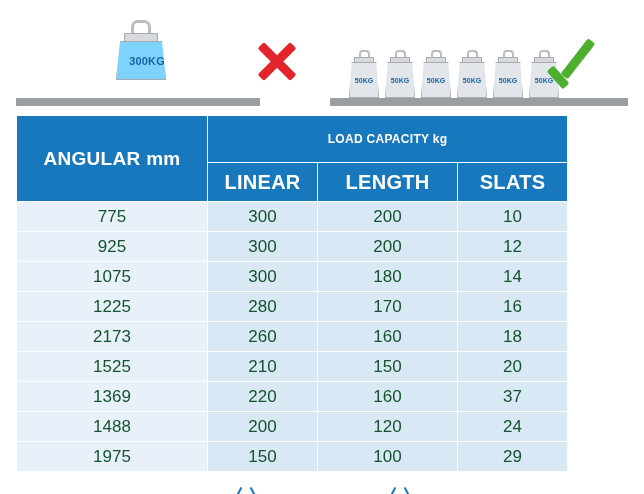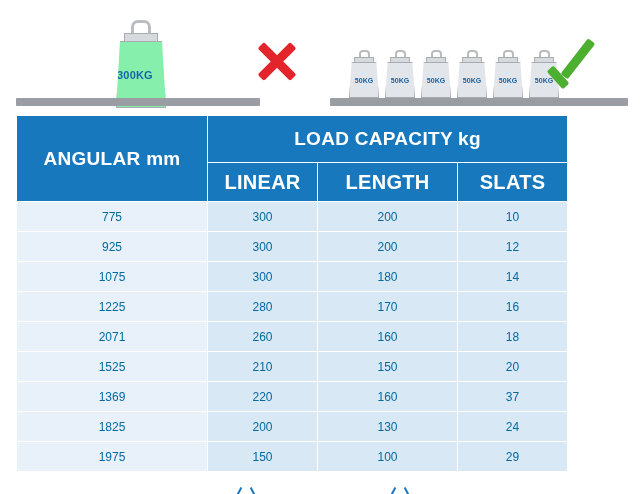--- a/index.html
+++ b/index.html
@@ -54,28 +54,28 @@
     height: 9px;
     background: #d6d9dd;
     border: 1px solid #a8acb1;
     box-sizing: border-box;
   }
   .big-weight .body {
     position: absolute;
     left: 4px;
     top: 21px;
     width: 50px;
-    height: 67px;
-    background: #86efac;
+    height: 39px;
+    background: #7dd3fc;
     border: 1px solid #a8acb1;
     box-sizing: border-box;
     clip-path: polygon(8% 0, 92% 0, 100% 100%, 0 100%);
     display: flex;
     align-items: center;
-    justify-content: flex-start;
+    justify-content: flex-end;
   }
   .big-weight .label {
     font-size: 11px;
     font-weight: bold;
     color: #1863a8;
     letter-spacing: .2px;
   }
 
   
   .small-row {
@@ -216,37 +216,37 @@
     color: #ffffff;
     font-weight: bold;
     border-color: #ffffff;
   }
   th.length-head {
     font-size: 19px;
     letter-spacing: .3px;
     width: 188px;
   }
   th.capacity-head {
-    font-size: 19px;
+    font-size: 12px;
     height: 44px;
     letter-spacing: .3px;
   }
   th.sub-head {
     font-size: 20px;
     height: 36px;
     letter-spacing: .3px;
   }
   col.c-linear  { width: 110px; }
   col.c-angular { width: 140px; }
   col.c-slats   { width: 110px; }
 
   table.spec tbody td {
     background: #d9e8f5;
-    color: #0369a1;
-    font-size: 12px;
+    color: #14532d;
+    font-size: 17px;
     height: 27px;
     border: 1px solid #ffffff;
   }
   table.spec tbody td.len {
     background: #e8f1fa;
   }
 
   
   .bottom-strip {
     position: absolute;
@@ -382,41 +382,41 @@
           <td>180</td>
           <td>14</td>
         </tr>
         <tr>
           <td class="len">1225</td>
           <td>280</td>
           <td>170</td>
           <td>16</td>
         </tr>
         <tr>
-          <td class="len">2071</td>
+          <td class="len">2173</td>
           <td>260</td>
           <td>160</td>
           <td>18</td>
         </tr>
         <tr>
           <td class="len">1525</td>
           <td>210</td>
           <td>150</td>
           <td>20</td>
         </tr>
         <tr>
           <td class="len">1369</td>
           <td>220</td>
           <td>160</td>
           <td>37</td>
         </tr>
         <tr>
-          <td class="len">1825</td>
+          <td class="len">1488</td>
           <td>200</td>
-          <td>130</td>
+          <td>120</td>
           <td>24</td>
         </tr>
         <tr>
           <td class="len">1975</td>
           <td>150</td>
           <td>100</td>
           <td>29</td>
         </tr>
       </tbody>
     </table>

